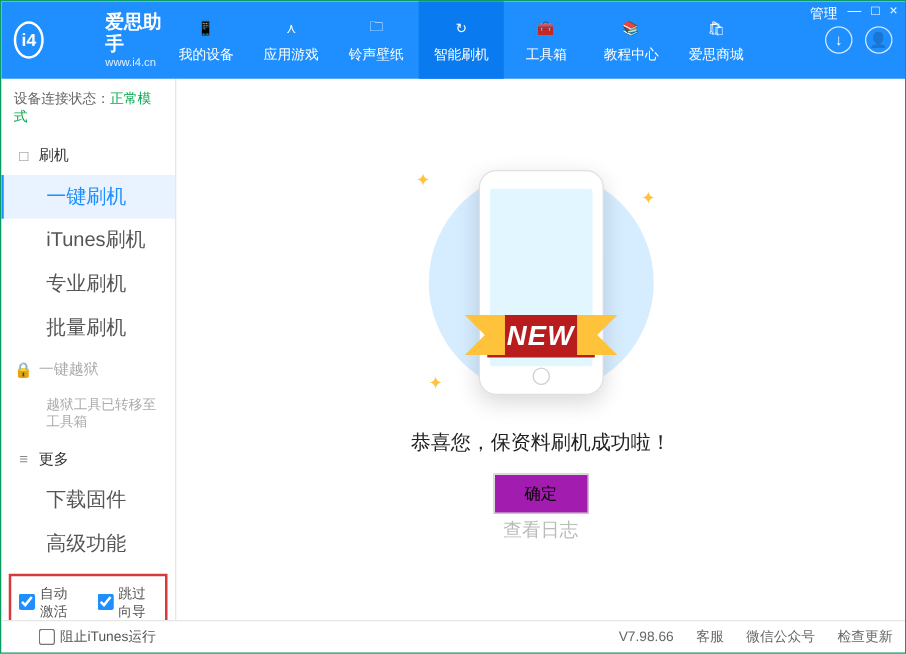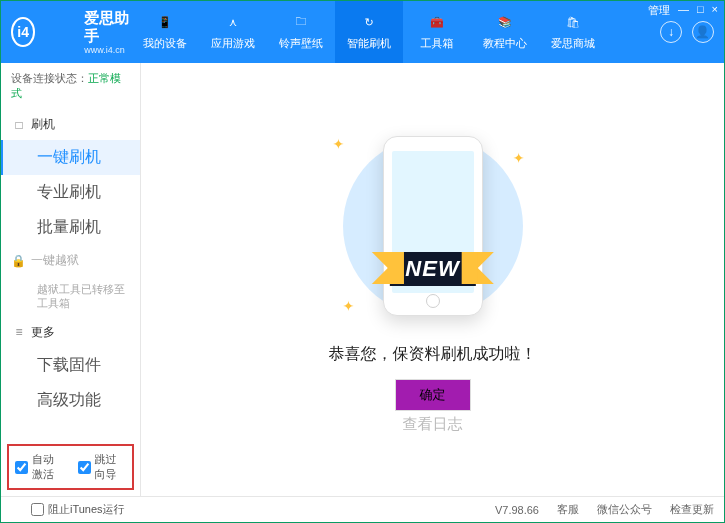--- a/index.html
+++ b/index.html
@@ -36,21 +36,21 @@
 .options-box { margin: 6px 6px; border: 2px solid #d63a3a; padding: 6px; display: flex; gap: 14px; }
 .chk { display: flex; align-items: center; gap: 4px; font-size: 11px; color: #555; }
 .chk input { accent-color: #1f8fff; }
 
 .main { flex: 1; display: flex; flex-direction: column; align-items: center; justify-content: center; position: relative; }
 .illus { position: relative; width: 260px; height: 200px; display: flex; align-items: center; justify-content: center; }
 .bg-circle { position: absolute; width: 180px; height: 180px; background: #d6ecff; border-radius: 50%; }
 .phone { position: relative; width: 100px; height: 180px; background: #fff; border-radius: 14px; box-shadow: 0 6px 18px rgba(0,0,0,.15); border: 1px solid #e0e0e0; }
 .phone::before { content: ""; position: absolute; top: 14px; left: 8px; right: 8px; bottom: 22px; background: #e2f6ff; border-radius: 2px; }
 .phone::after { content: ""; position: absolute; bottom: 7px; left: 50%; transform: translateX(-50%); width: 12px; height: 12px; border: 1px solid #d0d0d0; border-radius: 50%; }
-.ribbon { position: absolute; bottom: 40px; left: 50%; transform: translateX(-50%); background: #0f172a; color: #fff; font-weight: 900; font-style: italic; font-size: 22px; padding: 4px 16px; letter-spacing: 1px; }
+.ribbon { position: absolute; bottom: 40px; left: 50%; transform: translateX(-50%); background: #b91c1c; color: #fff; font-weight: 900; font-style: italic; font-size: 22px; padding: 4px 16px; letter-spacing: 1px; }
 .ribbon::before, .ribbon::after { content: ""; position: absolute; top: 0; width: 0; height: 0; border: 16px solid #ffc23b; }
 .ribbon::before { left: -18px; border-left-color: transparent; }
 .ribbon::after { right: -18px; border-right-color: transparent; }
 .sparkle { position: absolute; color: #ffc23b; font-size: 14px; }
 .s1 { top: 10px; left: 30px; } .s2 { top: 24px; right: 38px; } .s3 { bottom: 12px; left: 40px; }
 .success-text { margin-top: 18px; font-size: 16px; color: #222; }
 .confirm-btn { margin-top: 14px; border: 1px solid #ddd; background: #a21caf; padding: 6px 24px; font-size: 13px; cursor: pointer; }
 .log-link { margin-top: 4px; color: #bbb; font-size: 15px; cursor: pointer; }
 
 
@@ -117,20 +117,21 @@
     <div class="sidebar">
       <div class="conn-status">
         <span>设备连接状态：</span><span class="conn-normal">正常模式</span>
       </div>
 
       <div class="side-group-hdr">
         <span class="ghdr-icon">□</span>
         <span>刷机</span>
       </div>
       <div class="side-item active">一键刷机</div>
+      <div class="side-item">iTunes刷机</div>
       <div class="side-item">专业刷机</div>
       <div class="side-item">批量刷机</div>
 
       <div class="side-group-hdr gray">
         <span class="ghdr-icon">🔒</span>
         <span>一键越狱</span>
       </div>
       <div class="side-note">越狱工具已转移至工具箱</div>
 
       <div class="side-group-hdr">

